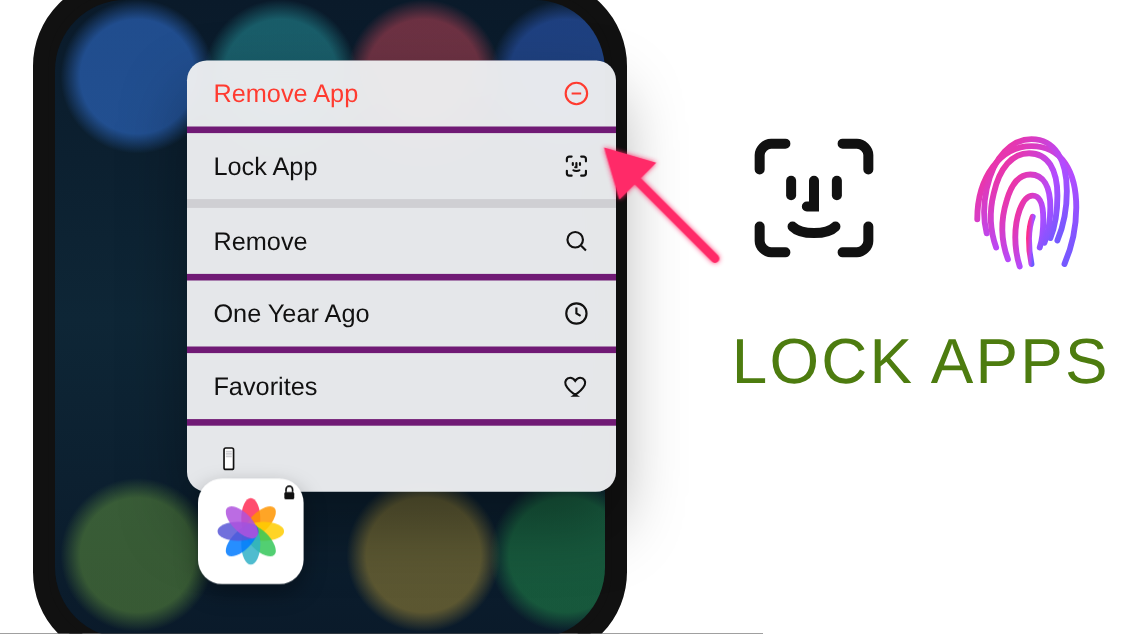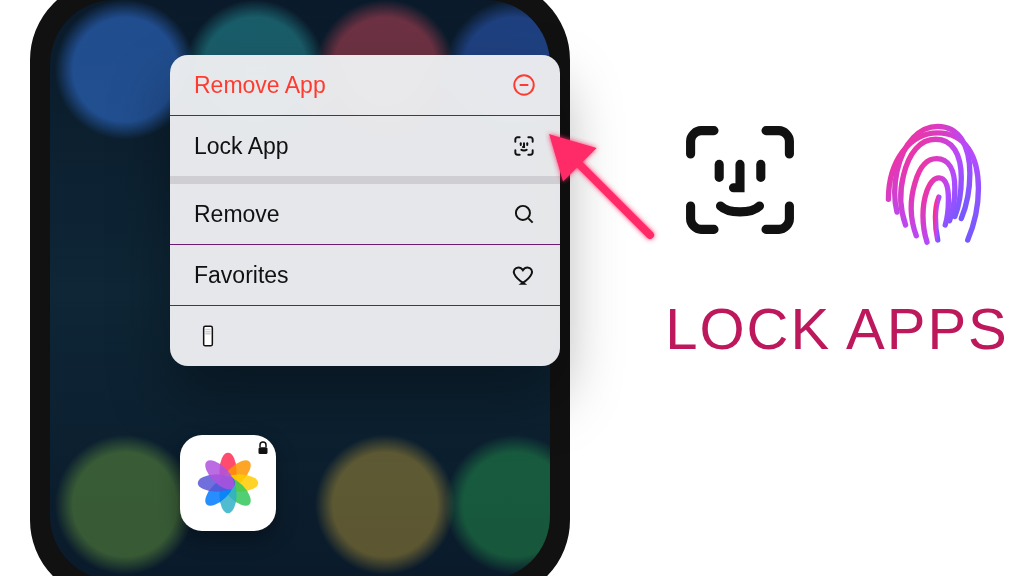--- a/index.html
+++ b/index.html
@@ -63,21 +63,21 @@
     box-shadow: 0 30px 60px rgba(0,0,0,.35);
     overflow: hidden;
   }
   .menu-item {
     display: flex;
     align-items: center;
     justify-content: space-between;
     padding: 16px 22px 16px 24px;
     font-size: 23px;
     color: #111;
-    border-bottom: 1px solid #701a75;
+    border-bottom: 6px solid #701a75;
   }
   .menu-item:last-child { border-bottom: none; }
   .menu-item.sep-after { border-bottom-width: 8px; border-bottom-color:#cfcfd3;gap:32px; }
   .menu-item.destructive { color: #ff3b30; }
   .mi-icon { width:28px; height:28px; display:flex; align-items:center; justify-content:center; }
   .mi-icon svg { width:26px; height:26px; }
 
   
   .app-icon {
     position: absolute;
@@ -125,21 +125,21 @@
   .touchid-icon svg { width:140px; height:150px; }
   .caption {
     position:absolute;
     top: 295px;
     left: 0;
     width: 100%;
     text-align:center;
     font-size: 58px;
     letter-spacing: 2px;
     font-weight: 400;
-    color: #be185d;
+    color: #4d7c0f;
   }
 </style>
 </head>
 <body>
 
 <div class="phone">
   <div class="phone-frame">
     <div class="phone-screen">
       <div class="blurred-icons"></div>
     </div>
@@ -176,20 +176,29 @@
     <div class="menu-item">
       <span>Remove</span>
       <span class="mi-icon">
         <svg viewBox="0 0 24 24" fill="none" stroke="#111" stroke-width="1.8">
           <circle cx="11" cy="11" r="6.5"></circle>
             <line x1="16" y1="16" x2="20" y2="20"></line>
         </svg>
       </span>
     </div>
 
+    <div class="menu-item">
+      <span>One Year Ago</span>
+      <span class="mi-icon">
+        <svg viewBox="0 0 24 24" fill="none" stroke="#111" stroke-width="1.8">
+          <circle cx="12" cy="12" r="8.5"></circle>
+            <polyline points="12 7 12 12 15.5 14"></polyline>
+        </svg>
+      </span>
+    </div>
 
     <div class="menu-item">
       <span>Favorites</span>
       <span class="mi-icon">
         <svg viewBox="0 0 24 24" fill="none" stroke="#111" stroke-width="1.8">
           <path d="M12 20s-7-4.5-9-9c-1.2-2.8.6-6 3.8-6 2 0 3.3 1.2 4.2 2.6.9-1.4 2.2-2.6 4.2-2.6 3.2 0 5 3.2 3.8 6-2 4.5-9 9-9 9z"></path>
         </svg>
       </span>
     </div>
 

